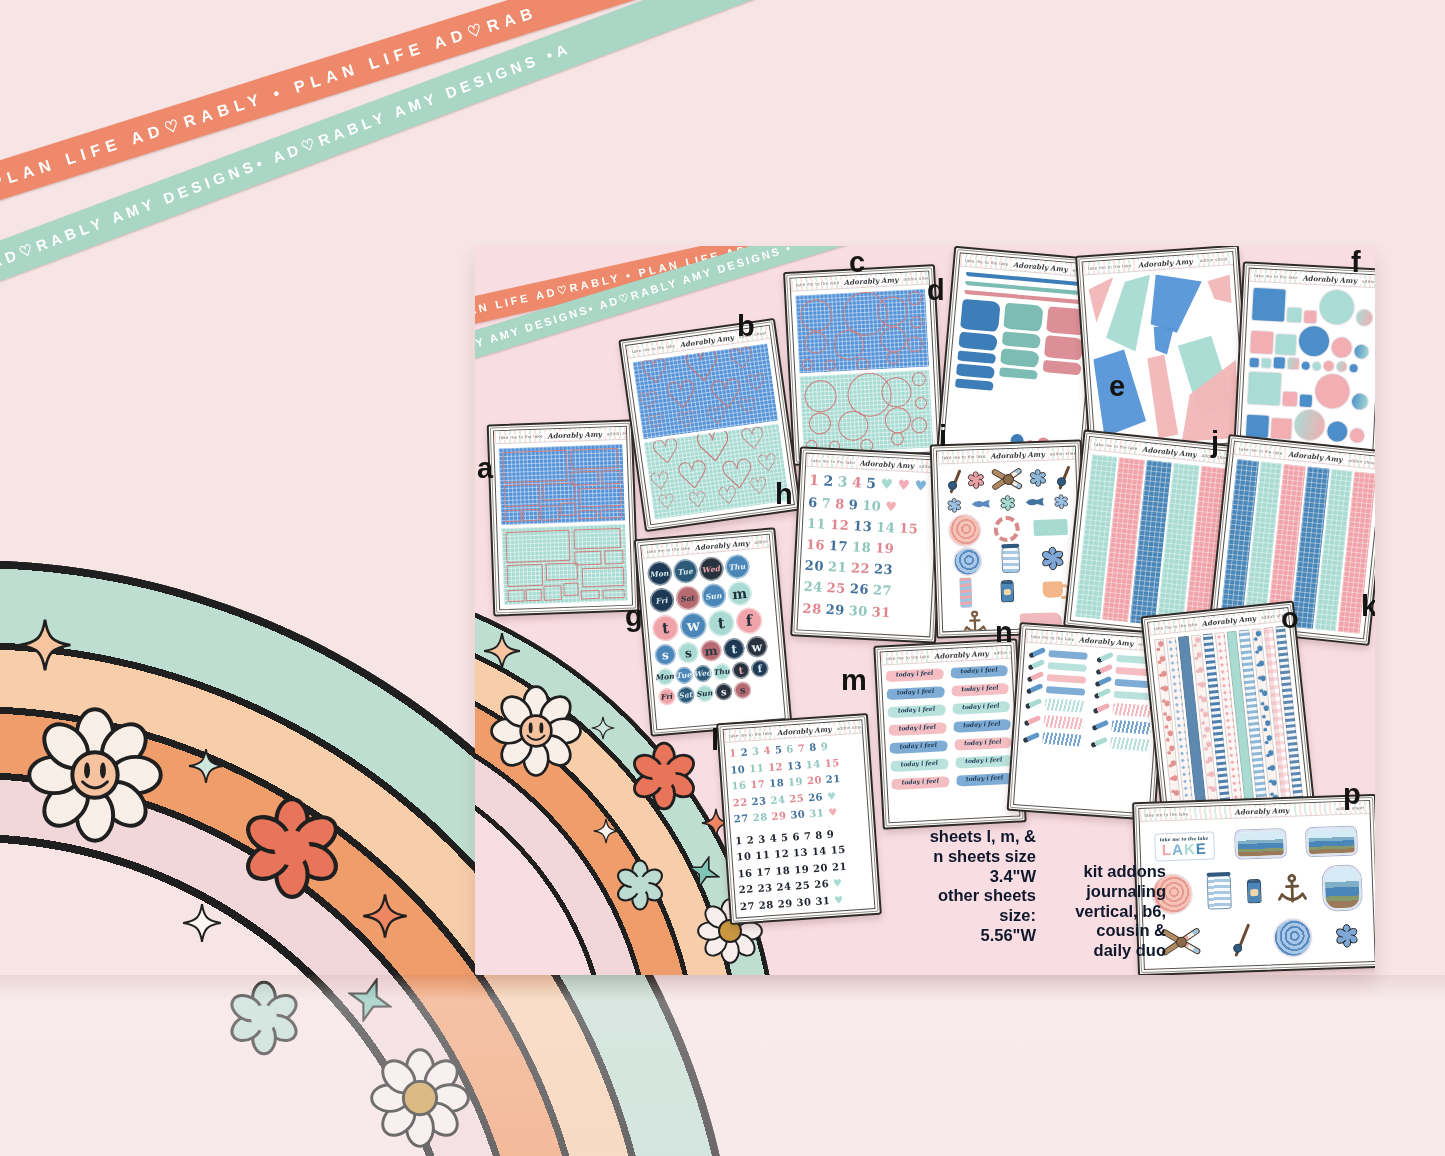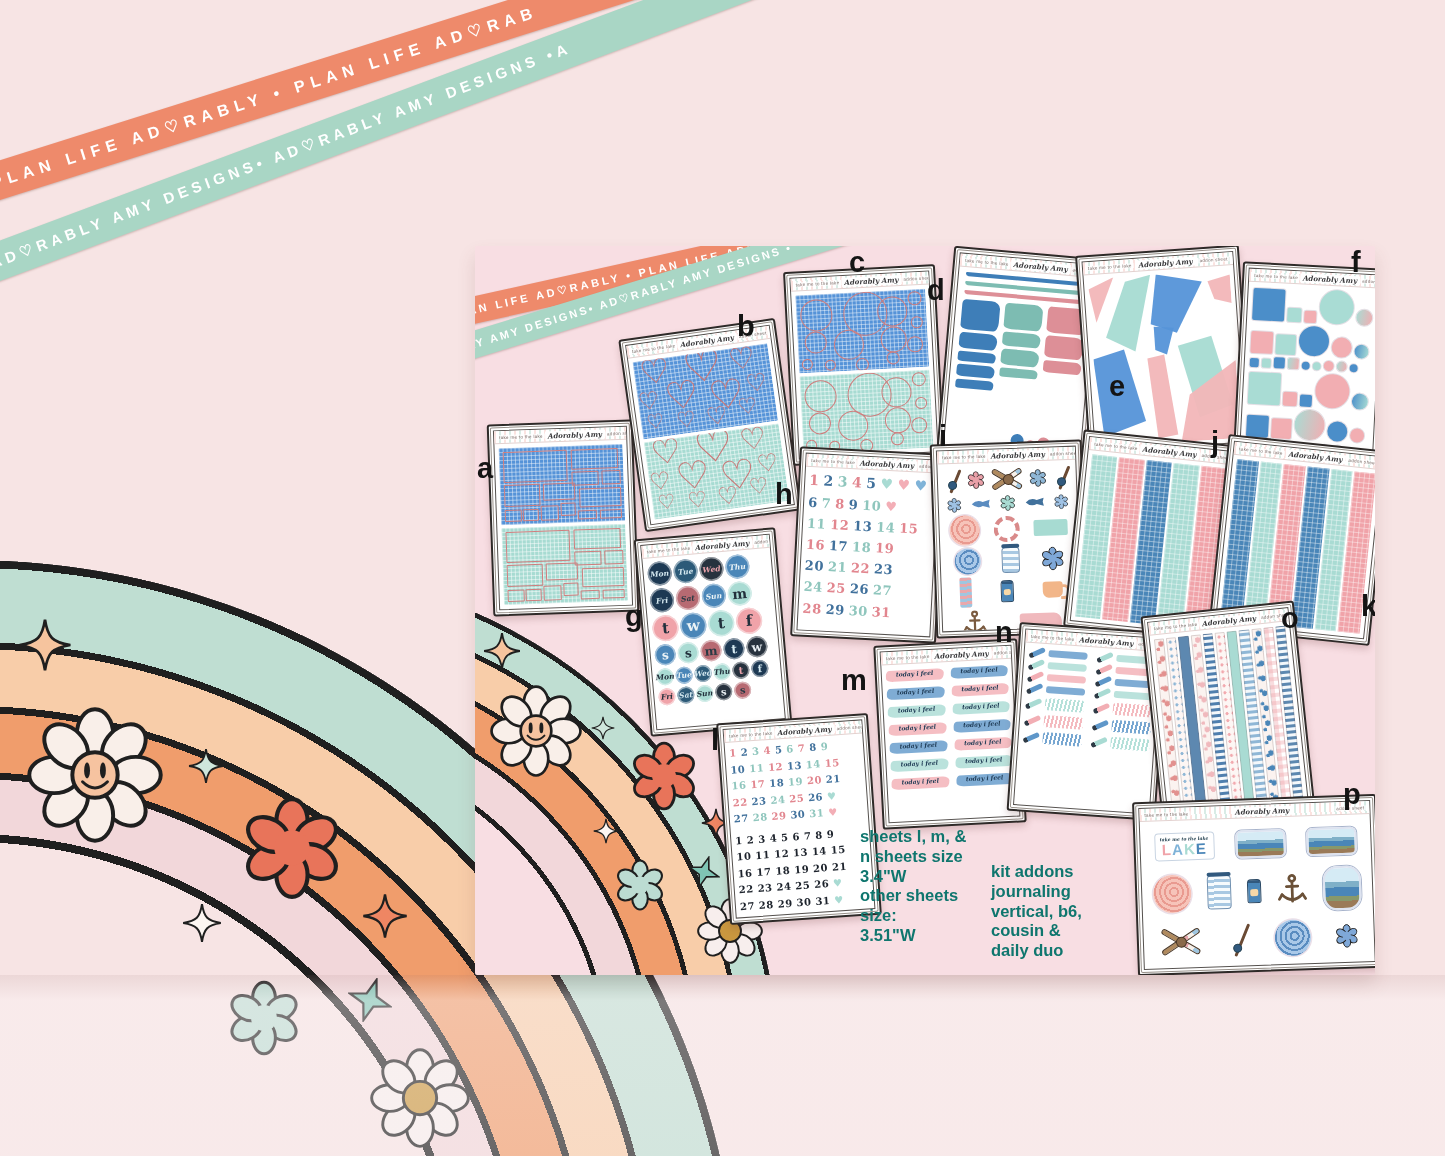--- a/index.html
+++ b/index.html
@@ -100,21 +100,21 @@
   .oar{position:absolute;left:0;top:50%;width:100%;height:6px;border-radius:3px;border:1px solid #4a3828;box-sizing:border-box;
     background:linear-gradient(90deg,#b08a5e 0 55%,#e8a8ac 55% 70%,#f5f0ea 70% 85%,#9fc6e0 85%);}
   .hub{position:absolute;left:50%;top:50%;width:9px;height:9px;margin:-4.5px;border-radius:50%;background:#8a6a4a;border:1px solid #4a3828;}
   .rod{position:relative;}
   .rodline{position:absolute;width:2.5px;height:96%;left:58%;top:2%;background:#6a4a34;transform:rotate(24deg);border-radius:2px;}
   .reel{position:absolute;left:26%;bottom:14%;width:7px;height:7px;border-radius:50%;background:#31597e;border:1px solid #23404f;}
   .lake{display:flex;flex-direction:column;align-items:center;justify-content:center;background:#fff;border-radius:4px;border:1px solid #c8d4e2;}
   .lake .scr2{font:italic 600 4.5px "DejaVu Serif",serif;color:#23404f;white-space:nowrap;}
   .lake .word{font:900 15px "Liberation Sans",sans-serif;letter-spacing:1px;line-height:1;}
   
-  .note{position:absolute;font:600 16.5px/1.2 "Liberation Sans",sans-serif;color:#0f766e;text-align:left;white-space:pre-line;z-index:2;}
+  .note{position:absolute;font:600 16.5px/1.2 "Liberation Sans",sans-serif;color:#0f172a;text-align:right;white-space:pre-line;z-index:2;}
 </style>
 </head>
 <body>
 
 <div id="stage">
   <div id="rb-big" class=""></div>
   <div id="deco-big">
       <div class="decor" style="left: 18px; top: 618px; width: 54px; height: 54px;"><svg viewBox="0 0 100 100" width="100%" height="100%">
           <path d="M50 3 C55 36 64 45 97 50 C64 55 55 64 50 97 C45 64 36 55 3 50 C36 45 45 36 50 3 Z" fill="#f6c49e" stroke="#1f1f1f" stroke-width="5"></path>
         </svg></div>
@@ -1033,21 +1033,21 @@
               </div>
             </div>
           </div>
         </div>
       </div>
     <div class="note" style="left:385px;top:581px;width:176px;"><span>sheets l, m, &amp;
 n sheets size
 3.4"W</span>
 <span>other sheets
 size:
-3.51"W</span></div>
+5.56"W</span></div>
     <div class="note" style="left:516px;top:578px;width:175px;margin-top:38px;">kit addons
 journaling
 vertical, b6,
 cousin &amp;
 daily duo</div>
   <div class="lab" style="left: 2px; top: 208px;">a</div>
       <div class="lab" style="left: 262px; top: 66px;">b</div>
       <div class="lab" style="left: 374px; top: 2px;">c</div>
       <div class="lab" style="left: 452px; top: 30px;">d</div>
       <div class="lab" style="left: 634px; top: 126px;">e</div>

